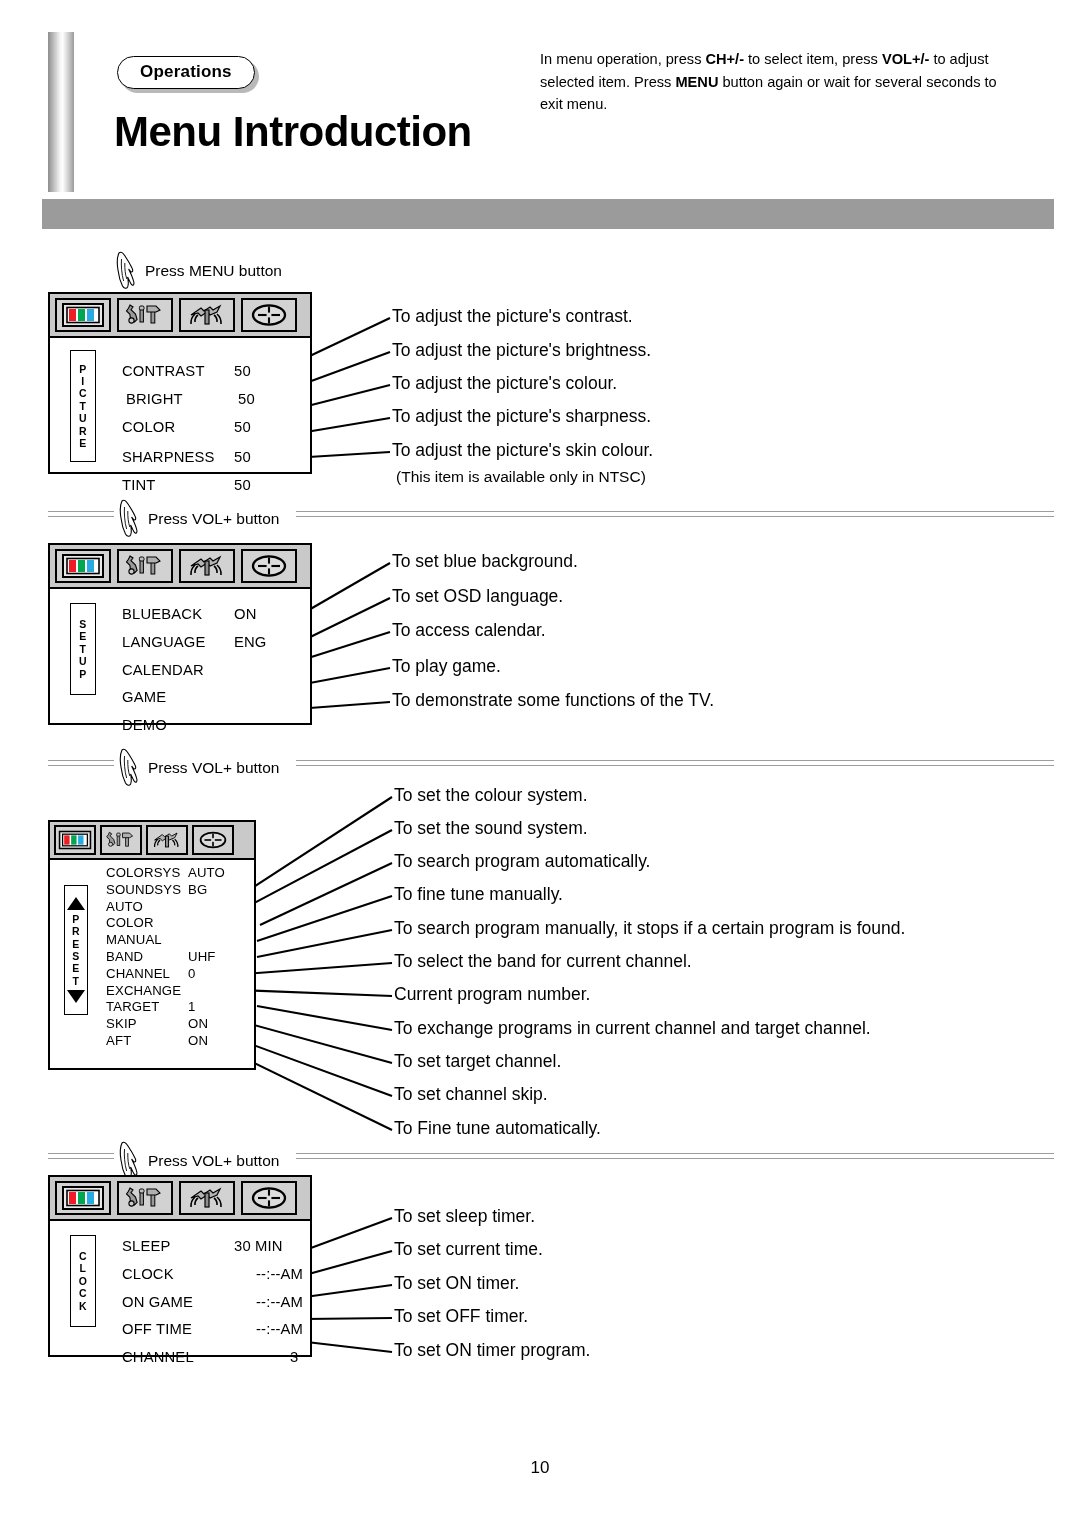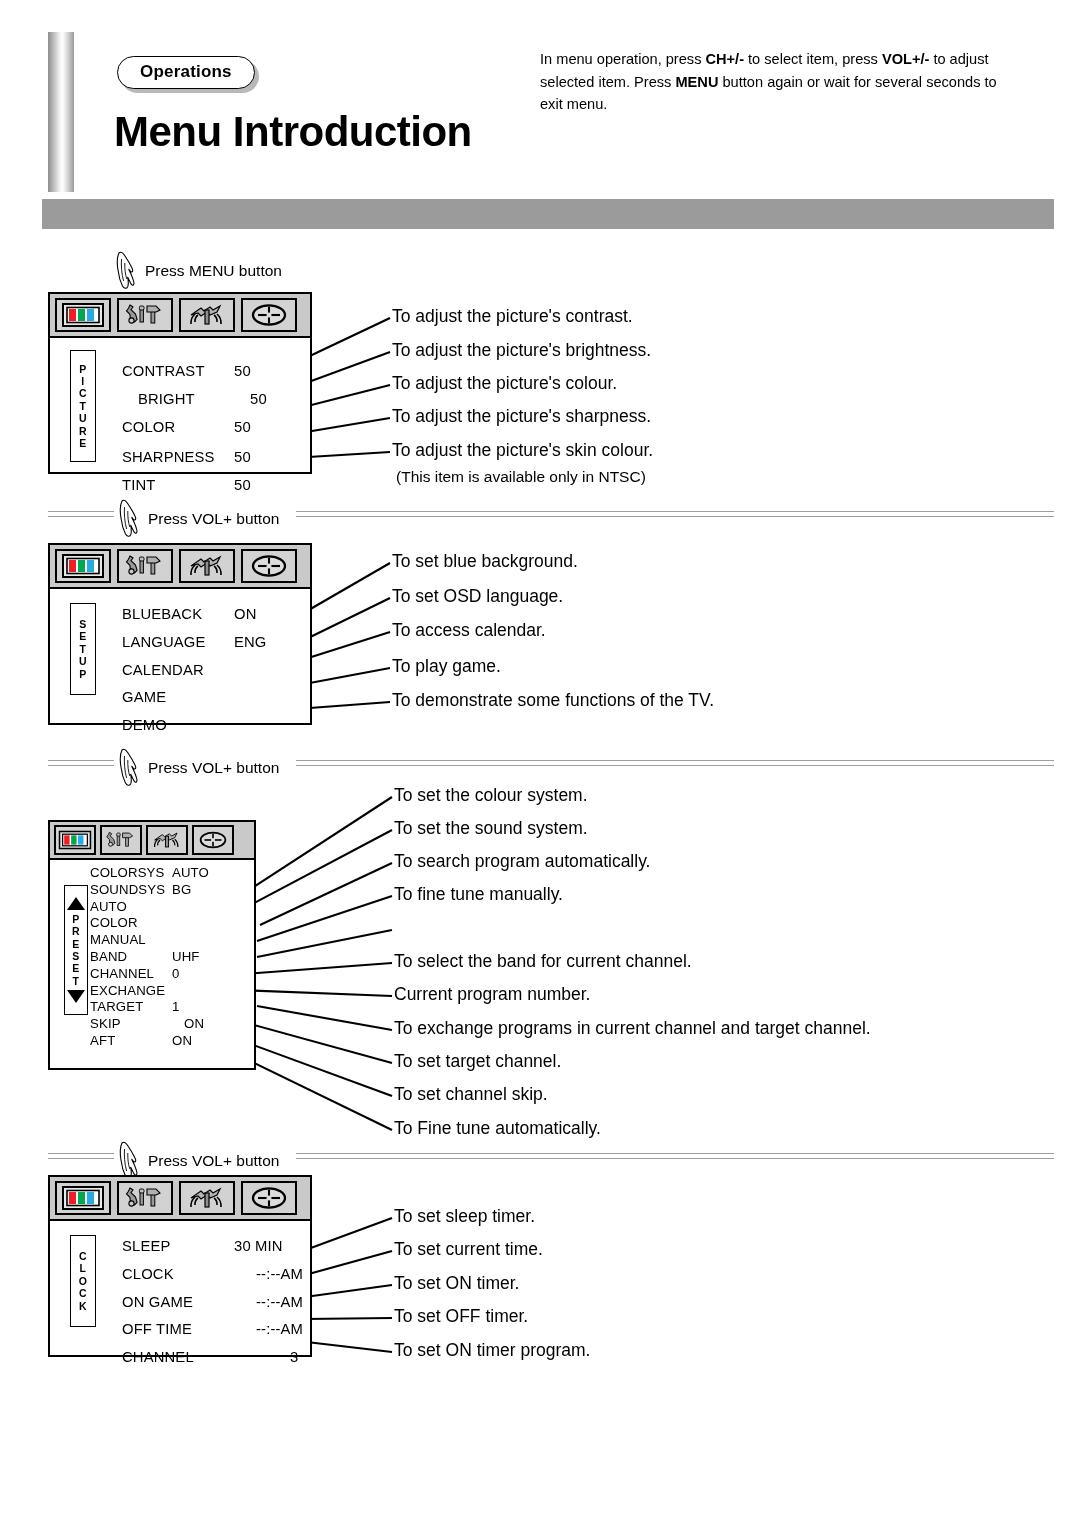--- a/index.html
+++ b/index.html
@@ -105,21 +105,21 @@
   .rows { margin-left:72px; }
   .row {
     display:flex; align-items:baseline;
     font-size:14.8px; line-height:1;
     letter-spacing:.15px;
   }
   .row .lbl { width:112px; }
   .row .val { }
 
   
-  .osd-dense .rows { margin-left:40px; }
+  .osd-dense .rows { margin-left:56px; }
   .osd-dense .row { font-size:13.2px; }
   .osd-dense .row .lbl { width:82px; }
 
   
   .desc {
     position:absolute;
     font-size:17.5px;
     white-space:nowrap;
   }
   .desc.sub { font-size:15.5px; }
@@ -255,21 +255,21 @@
         <span>T</span>
         <span>U</span>
         <span>R</span>
         <span>E</span>
       </div>
       <div class="rows">
         <div class="row" style="margin:16px 0 13px 0;">
           <span class="lbl">CONTRAST</span>
           <span class="val">50</span>
         </div>
-        <div class="row" style="margin:0 0 13px 16px;">
+        <div class="row" style="margin:0 0 13px 4px;">
           <span class="lbl">BRIGHT</span>
           <span class="val">50</span>
         </div>
         <div class="row" style="margin:0 0 13px 0;">
           <span class="lbl">COLOR</span>
           <span class="val">50</span>
         </div>
         <div class="row" style="margin:16px 0 13px 0;">
           <span class="lbl">SHARPNESS</span>
           <span class="val">50</span>
@@ -475,36 +475,37 @@
           <span class="val">0</span>
         </div>
         <div class="row" style="margin:0 0 3.6px 0;">
           <span class="lbl">EXCHANGE</span>
           <span class="val"></span>
         </div>
         <div class="row" style="margin:0 0 3.6px 0;">
           <span class="lbl">TARGET</span>
           <span class="val">1</span>
         </div>
-        <div class="row" style="margin:0 0 3.6px 0;gap:12px;">
+        <div class="row" style="margin:0 0 3.6px 0;">
           <span class="lbl">SKIP</span>
           <span class="val">ON</span>
         </div>
         <div class="row">
           <span class="lbl">AFT</span>
           <span class="val">ON</span>
         </div>
       </div>
     </div>
   </div>
 
   <div class="desc" style="left:394px; top:785px;">To set the colour system.</div>
   <div class="desc" style="left:394px; top:818px;">To set the sound system.</div>
   <div class="desc" style="left:394px; top:851px;">To search program automatically.</div>
   <div class="desc" style="left:394px; top:884px;">To fine tune manually.</div>
+  <div class="desc" style="left:394px; top:918px;">To search program manually, it stops if a certain program is found.</div>
   <div class="desc" style="left:394px; top:951px;">To select the band for current channel.</div>
   <div class="desc" style="left:394px; top:984px;">Current program number.</div>
   <div class="desc" style="left:394px; top:1018px;">To exchange programs in current channel and target channel.</div>
   <div class="desc" style="left:394px; top:1051px;">To set target channel.</div>
   <div class="desc" style="left:394px; top:1084px;">To  set channel skip.</div>
   <div class="desc" style="left:394px; top:1118px;">To Fine tune automatically.</div>
 
   <div class="rule-left" style="left:48px;  top:1153px; width:66px;"></div>
   <div class="press-row" style="left:118px; top:1140px;">
     <svg class="hand" viewBox="0 0 22 40">
@@ -590,14 +591,15 @@
       </div>
     </div>
   </div>
 
   <div class="desc" style="left:394px; top:1206px;">To  set sleep timer.</div>
   <div class="desc" style="left:394px; top:1239px;">To set current time.</div>
   <div class="desc" style="left:394px; top:1273px;">To set ON timer.</div>
   <div class="desc" style="left:394px; top:1306px;">To set OFF timer.</div>
   <div class="desc" style="left:394px; top:1340px;text-align:center;">To set ON timer program.</div>
 
+  <div class="pageno">10</div>
 
 </div>
 
 </body></html>

